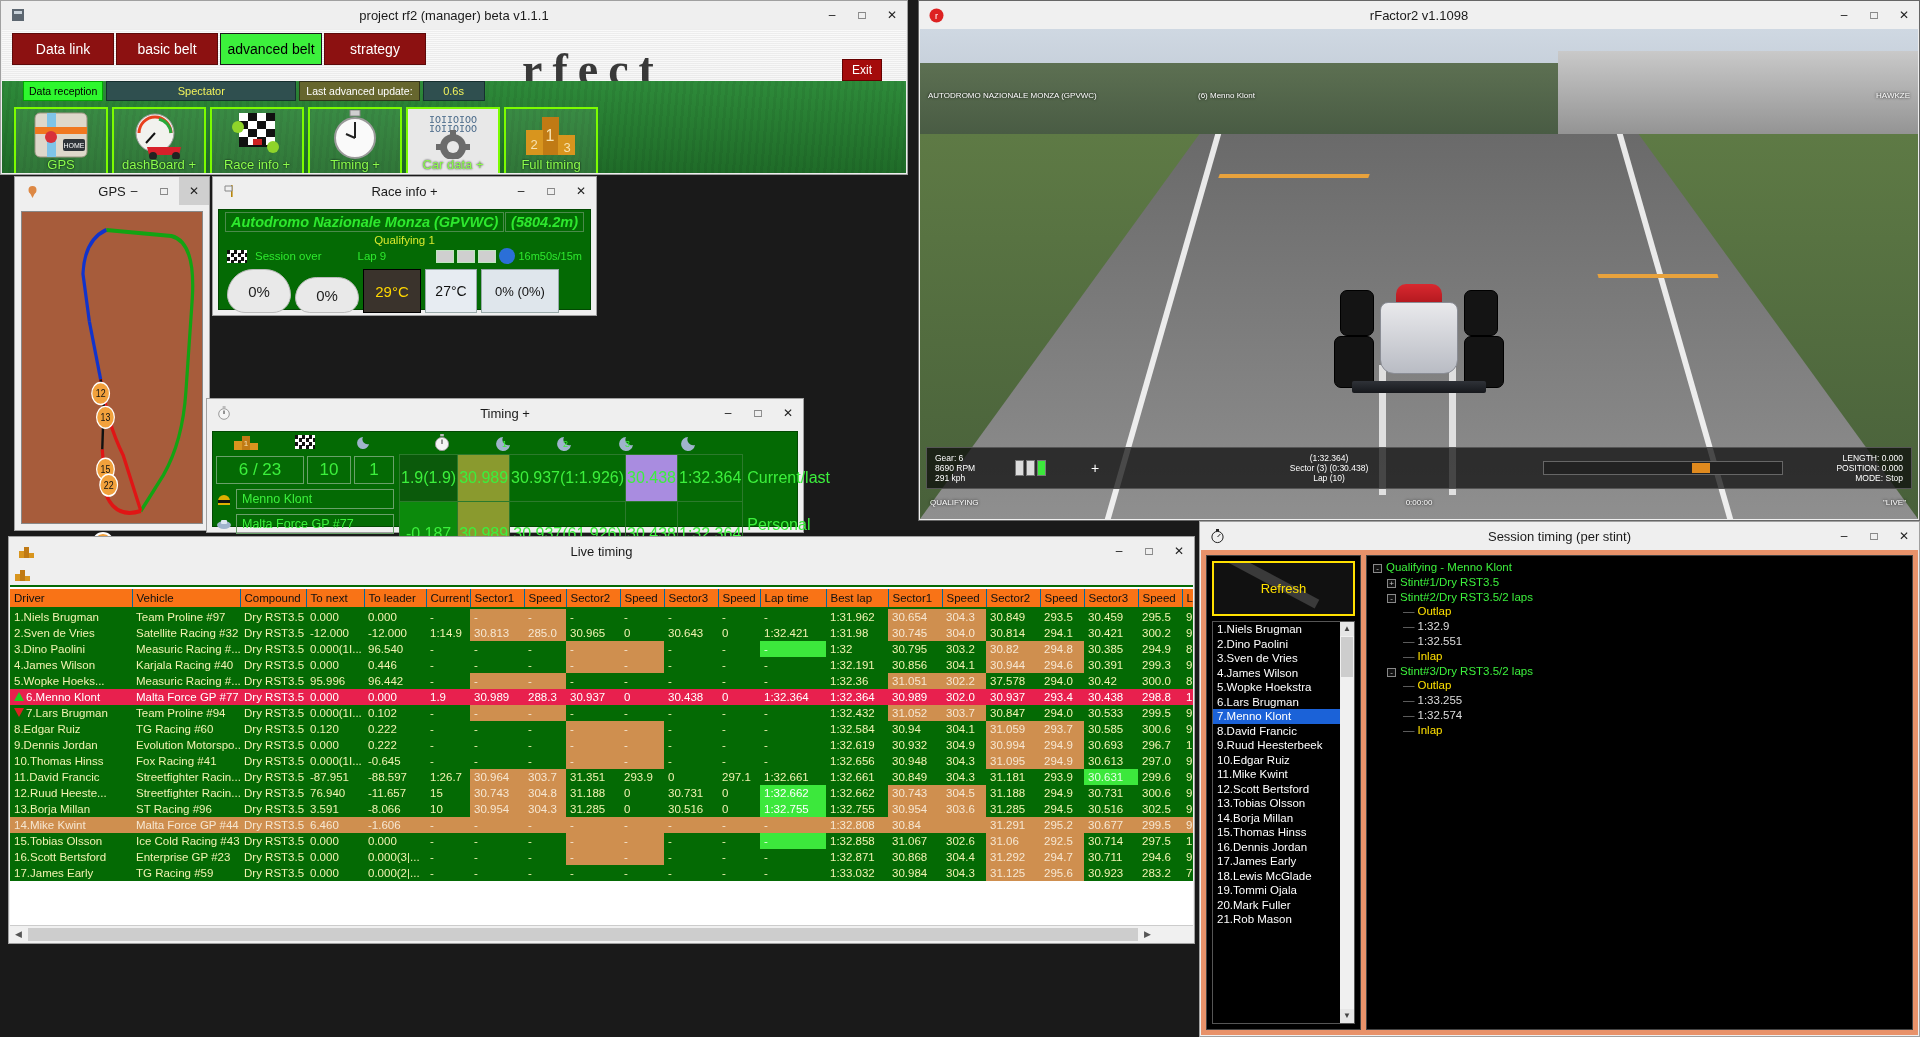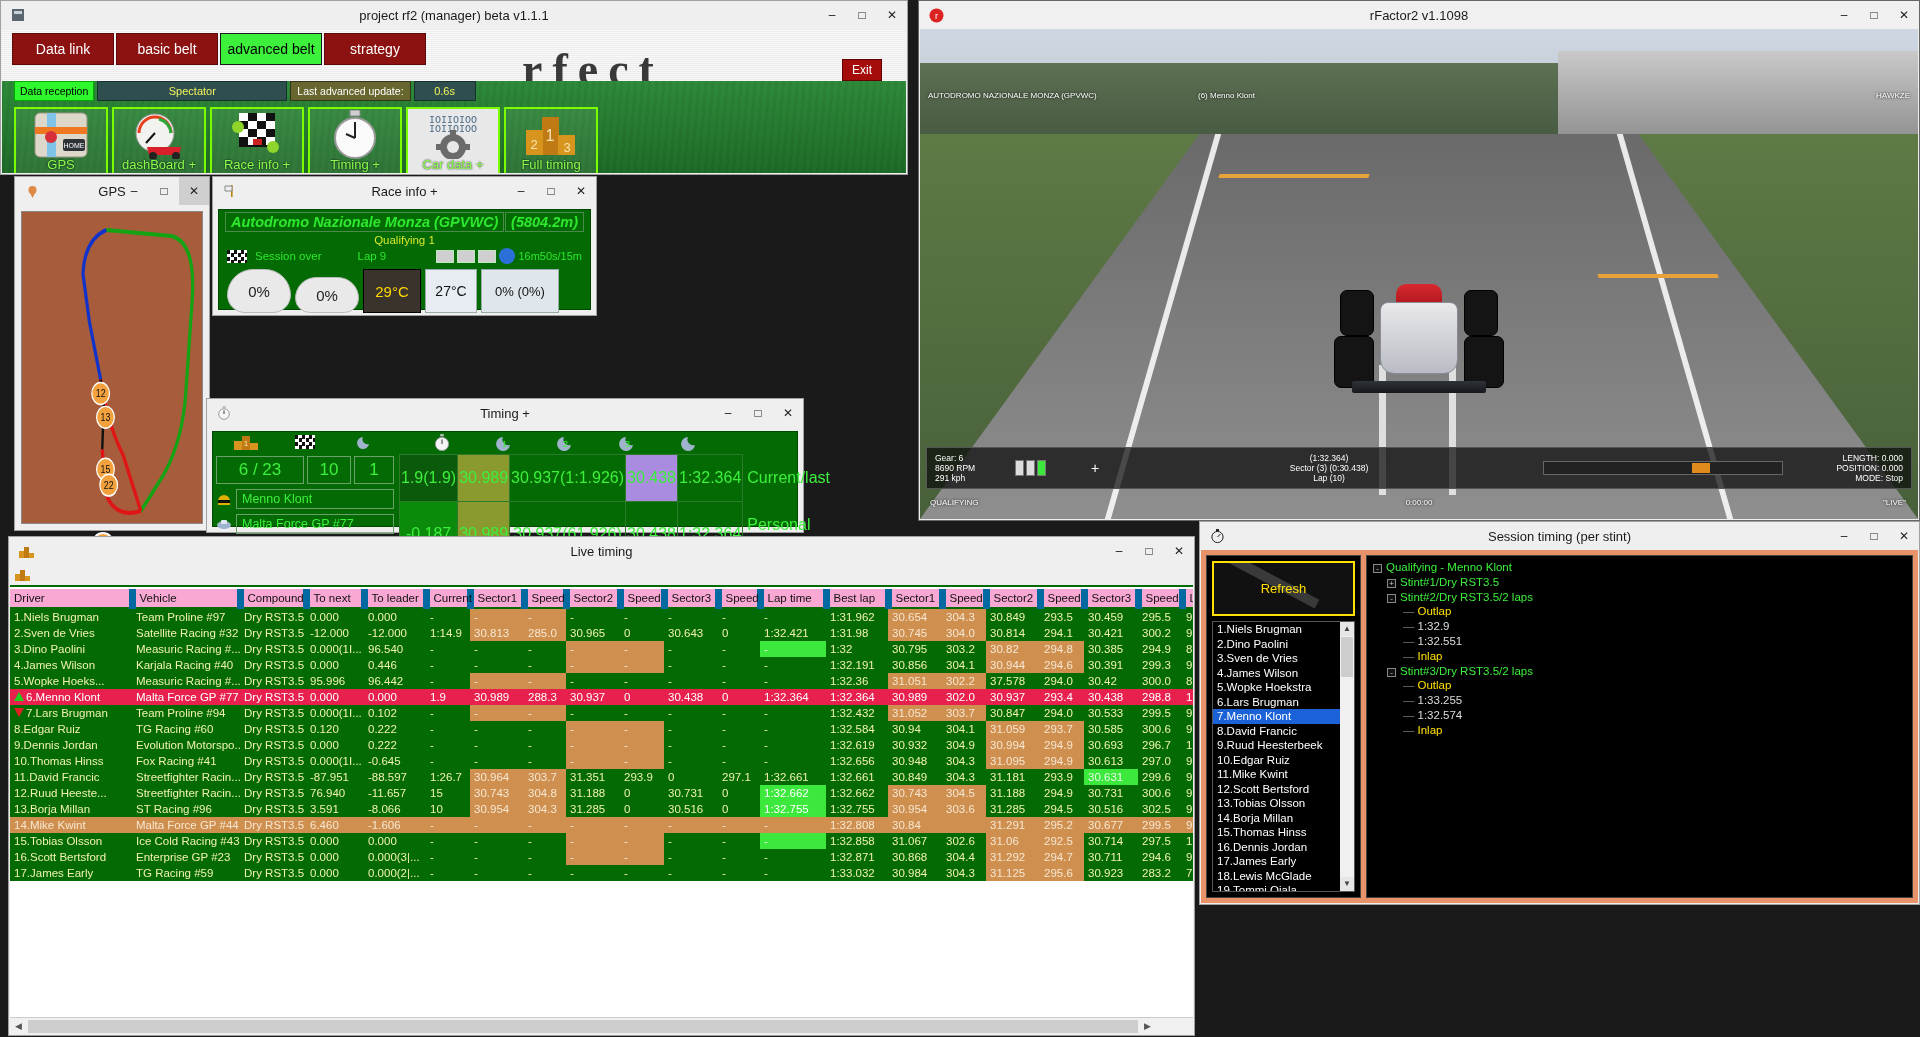--- a/index.html
+++ b/index.html
@@ -48,21 +48,21 @@
   .tabrow { position:absolute; left:10px; top:4px; display:flex; gap:2px; z-index:5;}
   .tab {
     background:#8c1111; color:#fff; font-size:14px; padding:7px 0;
     width:102px; text-align:center; border:1px solid #5e0a0a; cursor:pointer;
   }
   .tab.active { background:#3cf03c; color:#000; border-color:#1a1a1a;}
   .exitbtn {
     position:absolute; right:24px; top:30px; background:#a40b0b; color:#fff;
     font-size:12px; padding:3px 9px; border:1px solid #600; z-index:6; cursor:pointer;
   }
-  .statusrow { position:absolute; left:12px; top:52px; display:flex;
+  .statusrow { position:absolute; left:21px; top:52px; display:flex;
     align-items:center; gap:3px; z-index:5; }
   .st-green { background:#2ef72e; color:#000; font-size:10.5px; padding:3px 5px;
     border:1px solid #0a0; }
   .st-dark { background:#2f4f4f; color:#f2f25c; font-size:11px; padding:3px 8px;
     border:1px solid #16302f; }
   .st-dark.wide { min-width:190px; text-align:center; }
   .st-olive { background:#66662e; color:#fff; font-size:10.5px; padding:3px 6px;
     border:1px solid #33331a; }
 
   .launchrow { position:absolute; left:12px; top:78px; display:flex; gap:4px; z-index:5;}
@@ -142,30 +142,30 @@
   .tm-right { flex:1; padding:22px 2px 2px 2px; }
   .tm-hdr { display:flex; position:absolute; top:2px; left:198px; right:5px;}
   .tm-hdr div { flex:1; text-align:center; font-size:15px; height:20px;}
   table.tmtbl { width:100%; border-collapse:collapse; }
   table.tmtbl td { border:1px solid #2c7a2c; color:#3cf03c; font-size:16px;
     text-align:center; padding:14px 1px; }
   .tm-lbl { color:#3cf03c !important; text-align:left !important;
     border:none !important; padding-left:4px !important; width:72px;}
 
   
-  #live { left:8px; top:536px; width:1187px; height:500px; }
+  #live { left:8px; top:536px; width:1187px; height:408px; }
   #live .body { position:absolute; left:1px; top:28px; right:1px; bottom:1px;
     background:#fff; }
   .lt-topbar { height:22px; background:#efefef; display:flex; align-items:center;
      padding-left:5px; font-size:11px; border-bottom:2px solid #046a04;}
   table.lt { width:100%; border-collapse:collapse; font-size:11.5px;
      table-layout:fixed; }
   table.lt th {
-    background:#f9a8d4; color:#111; font-weight:normal; text-align:left;
-    padding:3px 4px; border-right:7px solid #0369a1; border-bottom:2px solid #046a04;
+    background:#f97316; color:#111; font-weight:normal; text-align:left;
+    padding:3px 4px; border-right:1px solid #0369a1; border-bottom:2px solid #046a04;
     font-size:11.5px; white-space:nowrap;
   }
   table.lt td {
     padding:2px 4px; color:#f2f2b0; background:#046a04; white-space:nowrap;
     overflow:hidden; font-size:11.5px;
   }
   tr.hl td { background:#e8204e !important; color:#fff !important; }
   td.tan { background:#cf8f4f !important; color:#f6e7d2 !important;}
   td.brightgreen { background:#3ce83c !important; color:#e8ffe8 !important;}
   td.hlgreen { background:#3ce83c !important; color:#fff !important;}
@@ -212,21 +212,21 @@
     background:linear-gradient(#e9e9ec,#b9bcc4); border-radius:8px 8px 14px 14px;
     border:1px solid #8a8d95;}
   .carnose { position:absolute; left:62px; top:0; width:46px; height:30px;
     background:linear-gradient(#d9282f,#9d1016); border-radius:10px 10px 0 0;}
   .tyre { position:absolute; width:34px; height:46px; background:#141414;
     border-radius:7px; border:1px solid #000;}
   .wing { position:absolute; left:18px; bottom:6px; width:134px; height:12px;
     background:linear-gradient(#2f3238,#16181c); border-radius:2px;}
 
   
-  #session { left:1199px; top:521px; width:721px; height:384px; }
+  #session { left:1199px; top:521px; width:721px; height:516px; }
   #session .titlebar { background:#efefef; }
   #session .body { position:absolute; left:1px; top:28px; right:1px; bottom:1px;
     background:#e8926a; display:flex; padding:5px; gap:5px;}
   .sess-left { width:155px; background:#000; border:1px solid #444;
     display:flex; flex-direction:column; }
   .refreshbtn { margin:5px; height:55px; border:2px solid #ffe000;
     background:#111; color:#ffe000; display:flex; align-items:center;
     justify-content:center; font-size:13px; cursor:pointer; position:relative;
     overflow:hidden;}
   .refreshbtn .slash { position:absolute; left:-10px; top:8px; width:120px;

